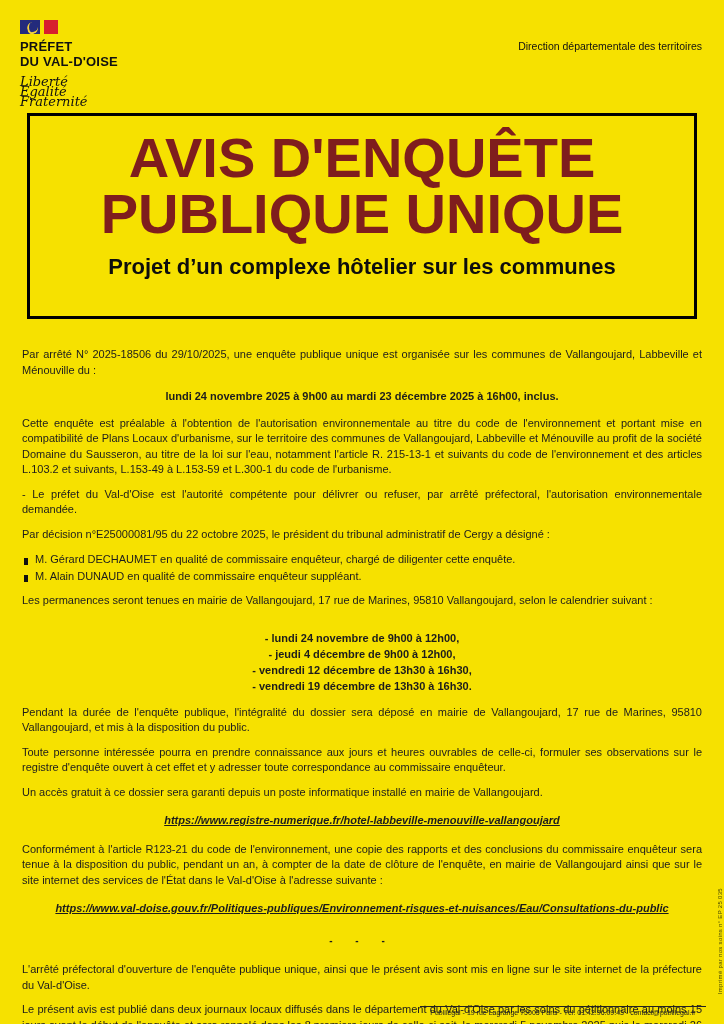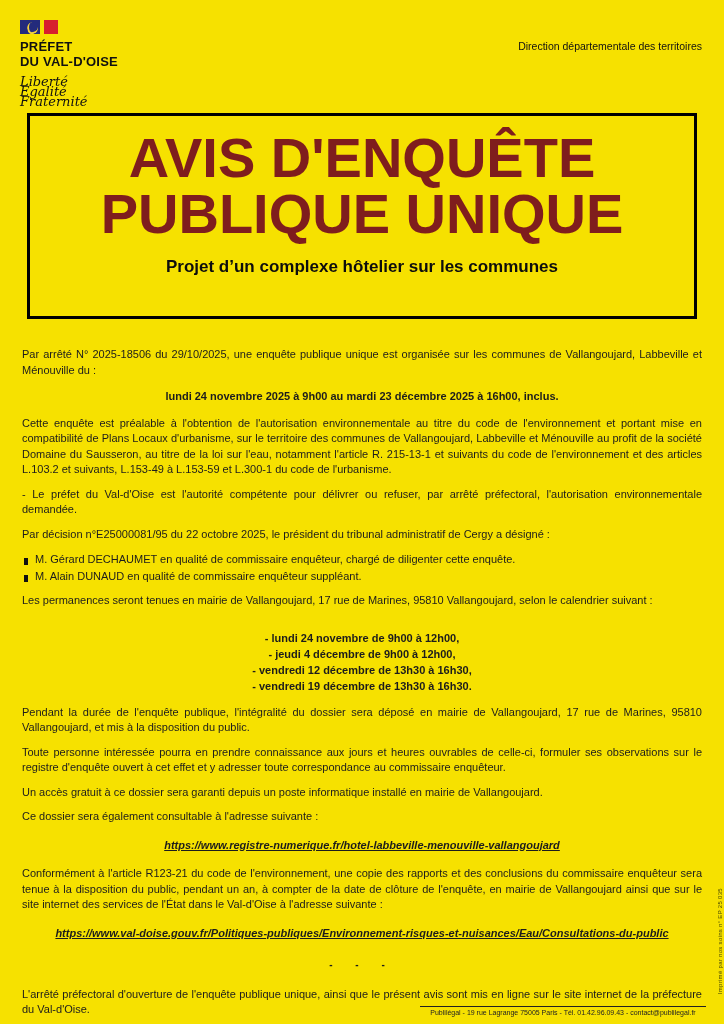--- a/index.html
+++ b/index.html
@@ -25,21 +25,21 @@
   .agency{font-weight:bold;font-size:13px;line-height:15px;letter-spacing:.2px;color:#111;}
   .motto{margin-top:8px;font-family:"DejaVu Serif", serif;font-style:italic;font-size:13px;line-height:10px;color:#111;}
   .dept{position:absolute;top:40px;right:22px;font-size:10.5px;color:#111;}
   
   .title-box{
     position:absolute;top:113px;left:27px;width:670px;height:206px;
     border:3px solid #000;box-sizing:border-box;text-align:center;
   }
   .title-line{font-weight:bold;font-size:56px;line-height:56px;letter-spacing:0px;color:#7f1d1d;}
   .title-line.first{margin-top:14px;}
-  .subtitle{font-weight:bold;font-size:17px;line-height:21px;color:#0d0d0d;margin-top:14px;}
+  .subtitle{font-weight:bold;font-size:22px;line-height:21px;color:#0d0d0d;margin-top:14px;}
   
   .doc-body{position:absolute;top:347px;left:22px;width:680px;font-size:11px;line-height:15.5px;}
   .para{text-align:justify;text-align-last:left;margin:0 0 9px 0;}
   .center-bold{text-align:center;font-weight:bold;margin:11px 0 11px 0;}
   .center-bold-url{text-align:center;font-weight:bold;font-style:italic;text-decoration:underline;margin:13px 0 13px 0;}
   .bullet-row{display:flex;align-items:center;margin:0 0 1px 0;}
   .bullet-sq{width:4px;height:7px;background:#111;margin:4px 7px 0 2px;flex:0 0 auto;}
   .bullet-text{flex:1;}
   .schedule{margin:21px 0 11px 0;}
   .schedule-line{text-align:center;font-weight:bold;line-height:16px;}
@@ -113,21 +113,20 @@
     <div class="schedule-line">- vendredi 12 décembre de 13h30 à 16h30,</div>
     <div class="schedule-line">- vendredi 19 décembre de 13h30 à 16h30.</div>
   </div>
 
   <p class="para">Pendant la durée de l'enquête publique, l'intégralité du dossier sera déposé en mairie de Vallangoujard, 17 rue de Marines, 95810 Vallangoujard, et mis à la disposition du public.</p>
 
   <p class="para">Toute personne intéressée pourra en prendre connaissance aux jours et heures ouvrables de celle-ci, formuler ses observations sur le registre d'enquête ouvert à cet effet et y adresser toute correspondance au commissaire enquêteur.</p>
 
   <p class="para">Un accès gratuit à ce dossier sera garanti depuis un poste informatique installé en mairie de Vallangoujard.</p>
 
-  <p class="para">Ce dossier sera également consultable à l'adresse suivante :</p>
 
   <div class="center-bold-url">https://www.registre-numerique.fr/hotel-labbeville-menouville-vallangoujard</div>
 
   <p class="para">Conformément à l'article R123-21 du code de l'environnement, une copie des rapports et des conclusions du commissaire enquêteur sera tenue à la disposition du public, pendant un an, à compter de la date de clôture de l'enquête, en mairie de Vallangoujard ainsi que sur le site internet des services de l'État dans le Val-d'Oise à l'adresse suivante :</p>
 
   <div class="center-bold-url">https://www.val-doise.gouv.fr/Politiques-publiques/Environnement-risques-et-nuisances/Eau/Consultations-du-public</div>
 
   <div class="tiny-divider">- - -</div>
 
   <p class="para">L'arrêté préfectoral d'ouverture de l'enquête publique unique, ainsi que le présent avis sont mis en ligne sur le site internet de la préfecture du Val-d'Oise.</p>

